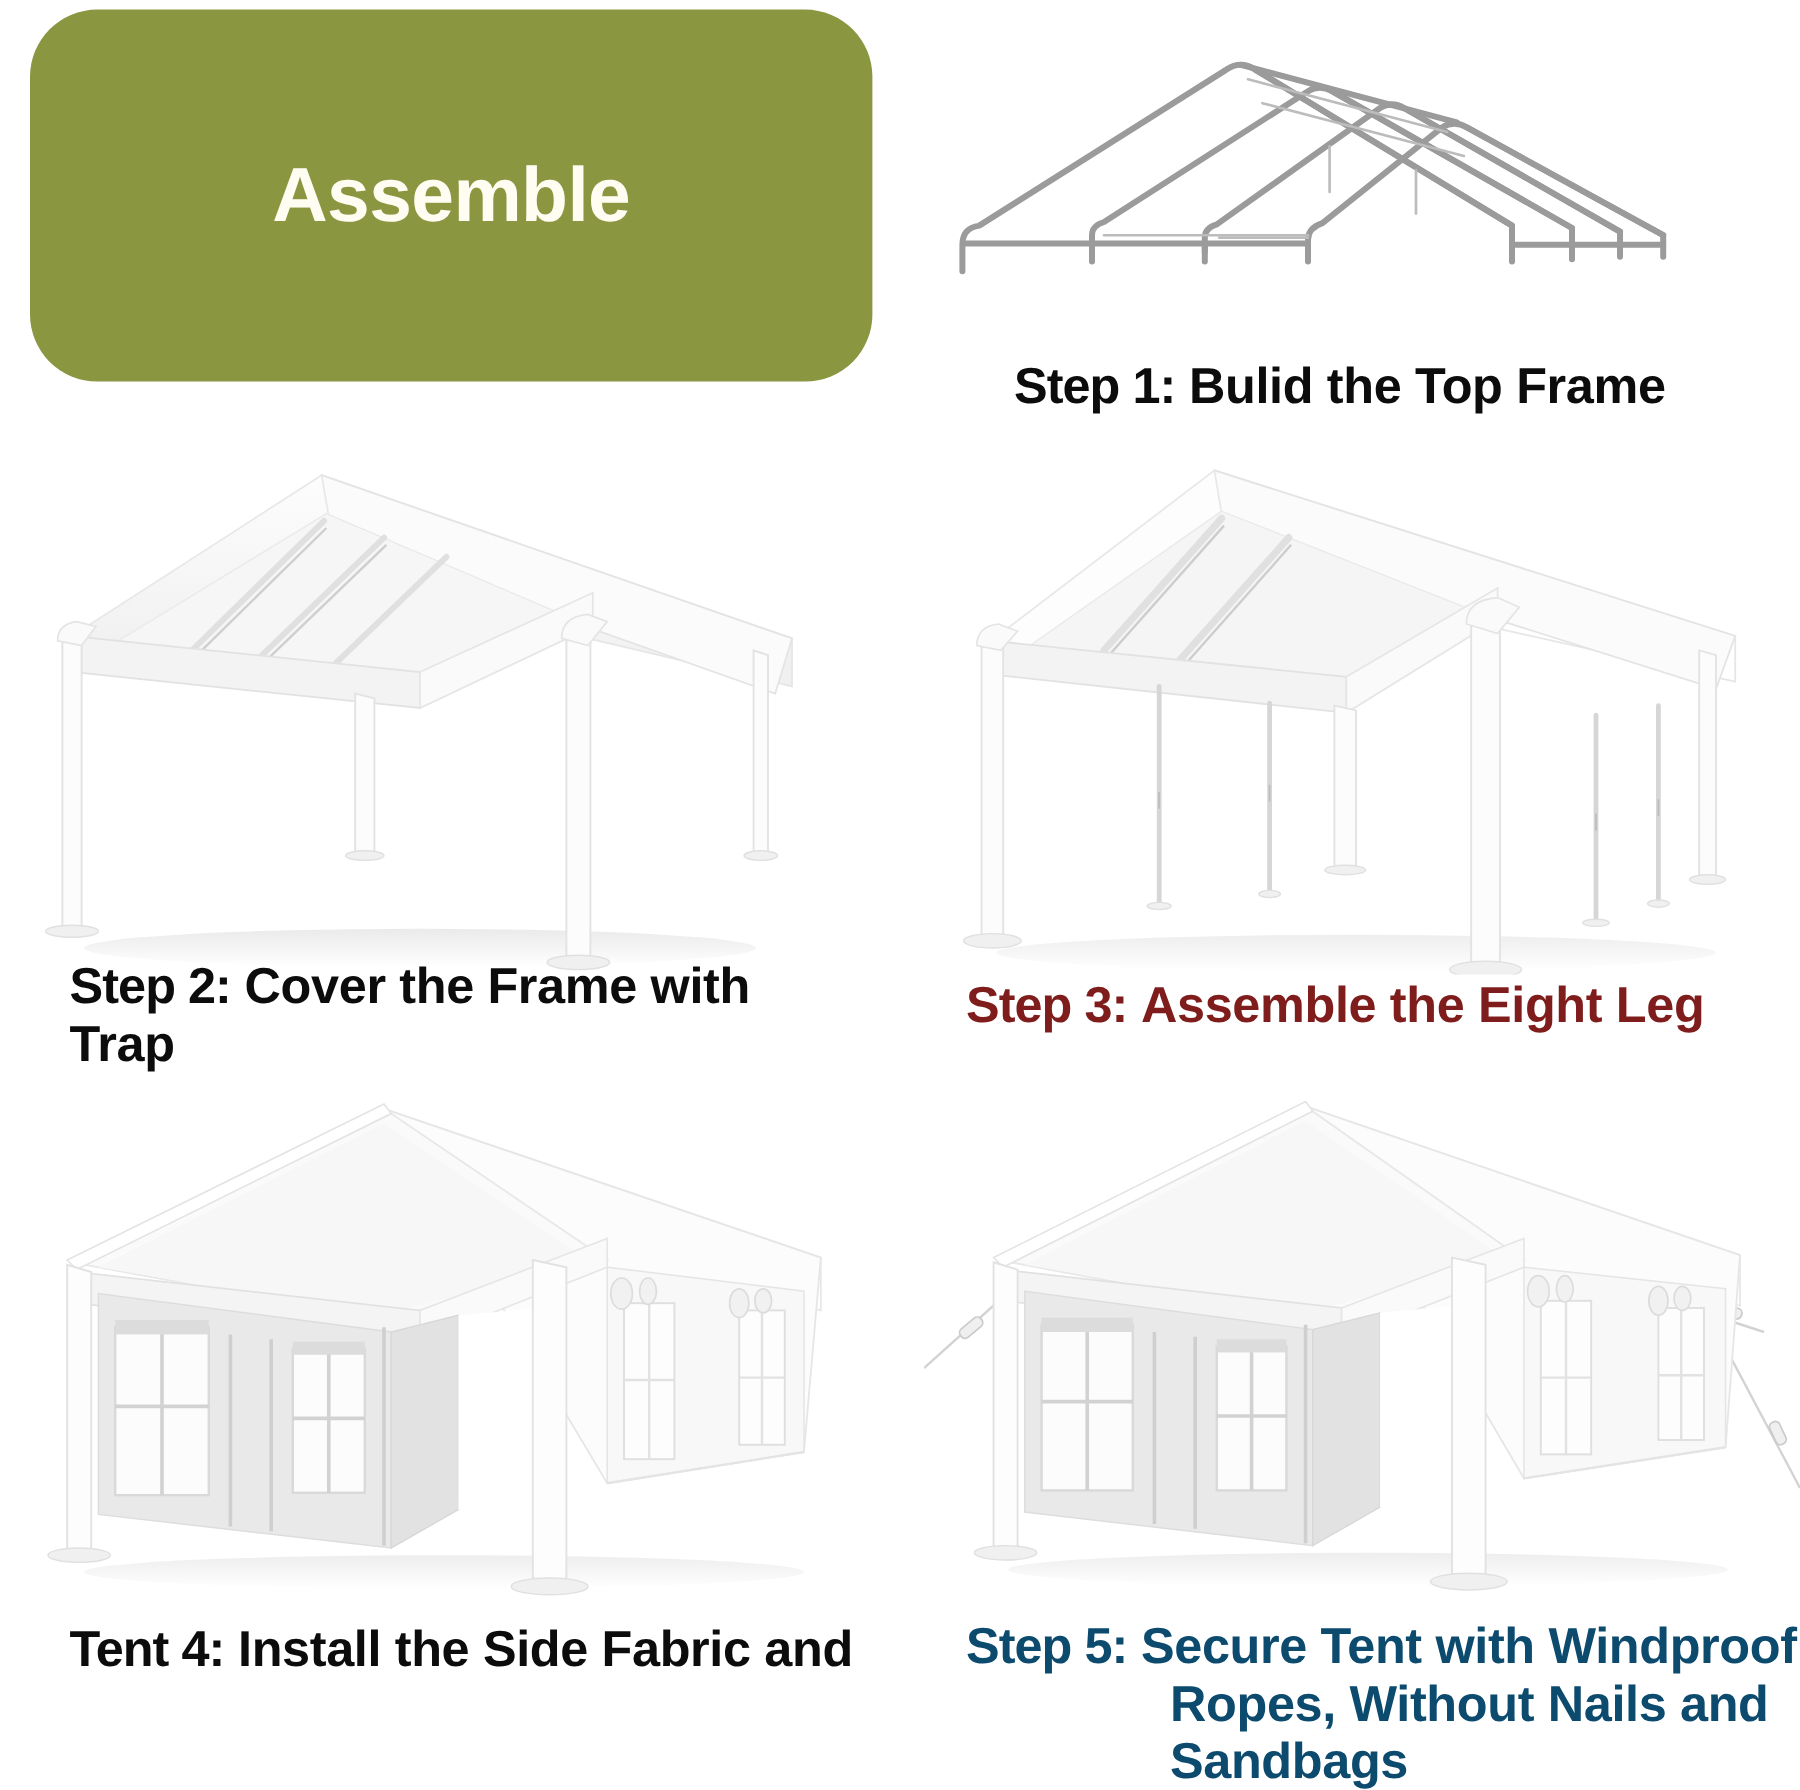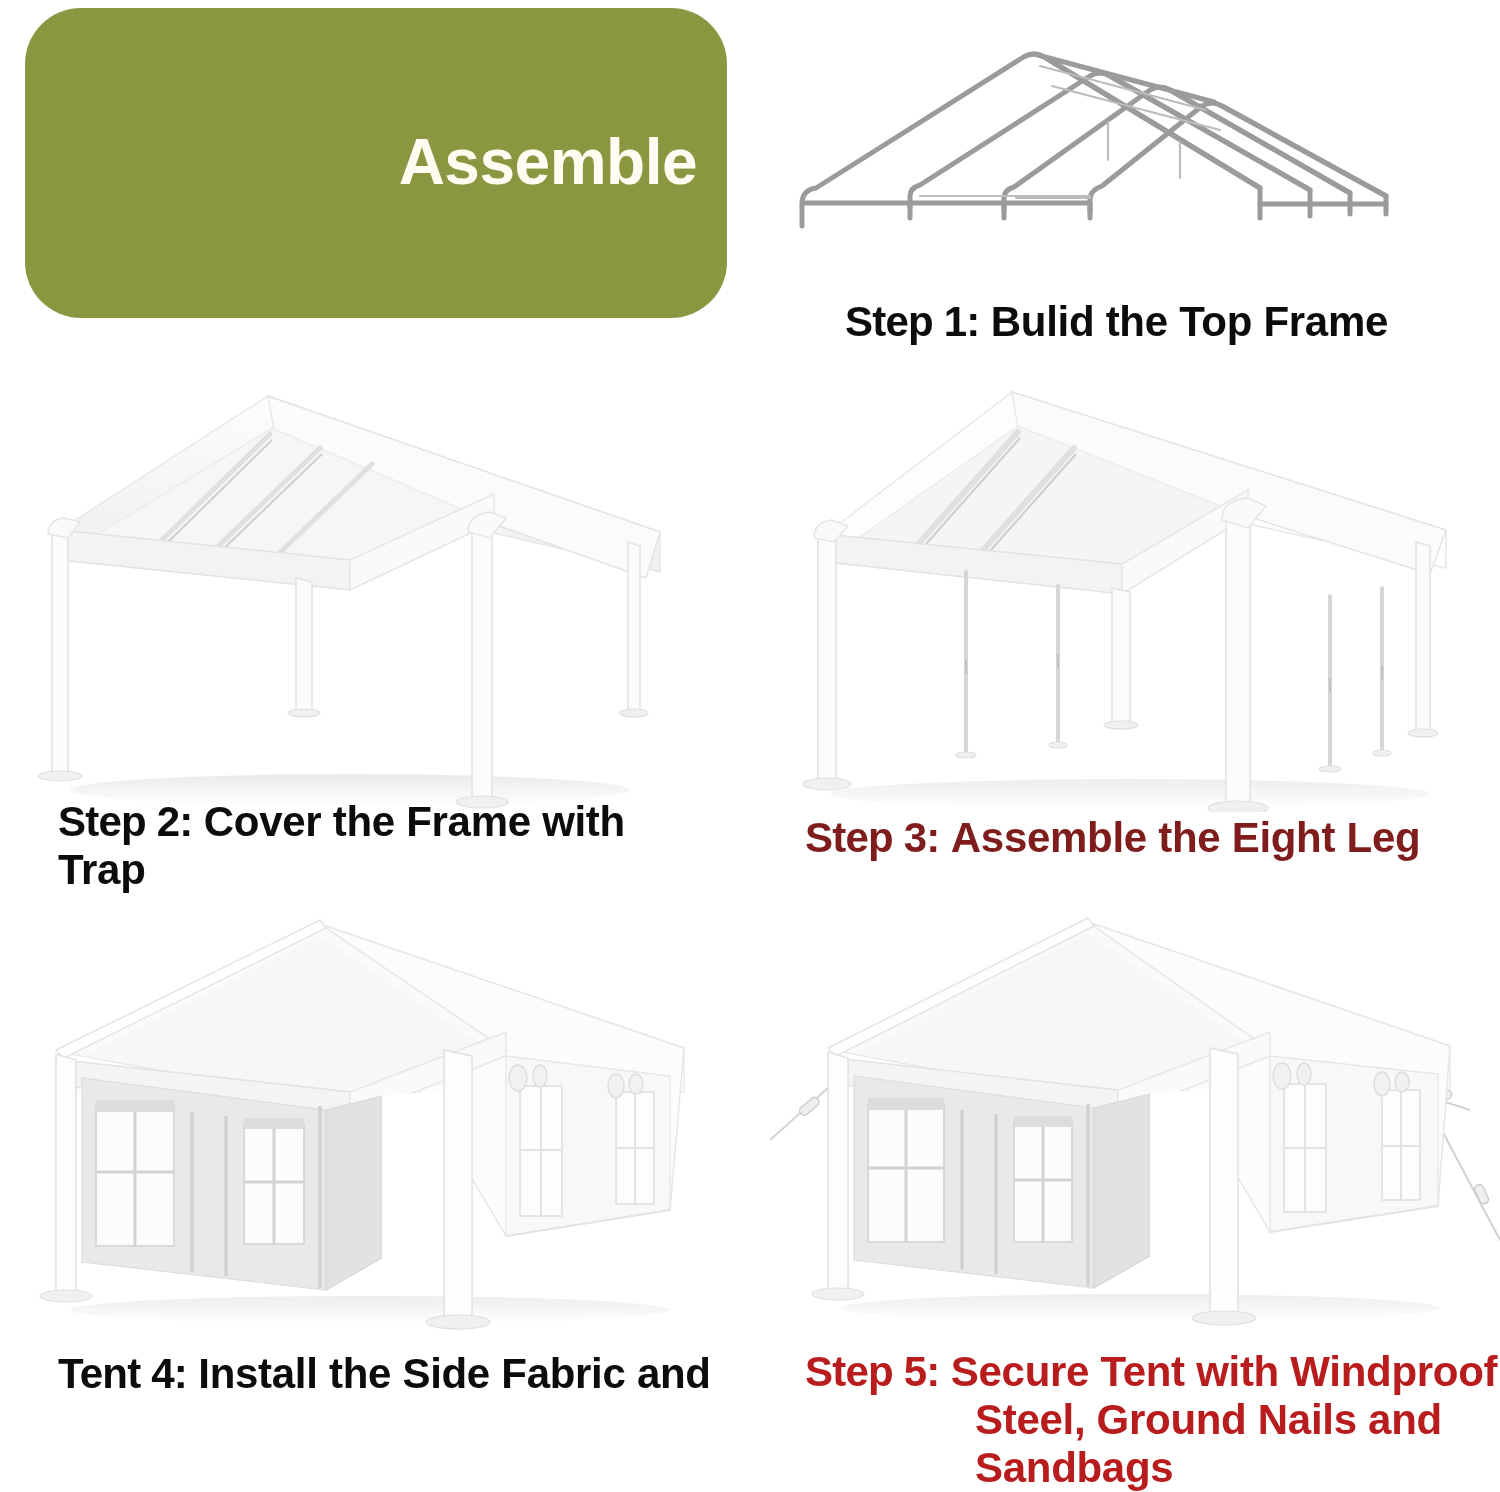--- a/index.html
+++ b/index.html
@@ -19,21 +19,21 @@
 
   
   .badge {
     position: absolute;
     left: 25px; top: 8px;
     width: 702px; height: 310px;
     background: #8b9641;
     border-radius: 56px;
     display: flex;
     flex-direction: column;
-    align-items: flex-end;
+    align-items: center;
     justify-content: center;
     padding: 0 30px;
   }
   .badge-line {
     color: #fffdf2;
     font-weight: bold;
     font-size: 64px;
     line-height: 1.18;
     letter-spacing: -0.5px;
     text-align: center;
@@ -444,23 +444,23 @@
         </g>
         <g fill="#f1f1f1" stroke="#dcdcdc" stroke-width="1.4">
           <ellipse cx="512" cy="166" rx="9" ry="13"></ellipse>
           <ellipse cx="534" cy="164" rx="7" ry="11"></ellipse>
           <ellipse cx="612" cy="174" rx="8" ry="12"></ellipse>
           <ellipse cx="632" cy="172" rx="7" ry="10"></ellipse>
         </g>
         <path d="M500 322 L668 296" stroke="#e4e4e4" stroke-width="2" fill="none"></path>
       </svg>
     </div>
-    <div class="caption" style="color: #b91c1c;">
+    <div class="caption" style="color: #0c4a6e;">
       <span class="hang">
         <span class="step-label">Step 5:</span>
         <span class="step-text">Secure Tent with Windproof</span>
       </span>
-      <span class="hang-indent step-text">Steel, Ground Nails and</span>
+      <span class="hang-indent step-text">Ropes, Without Nails and</span>
       <span class="hang-indent step-text">Sandbags</span>
     </div>
   </div>
 
 </div>
 
 </body></html>

